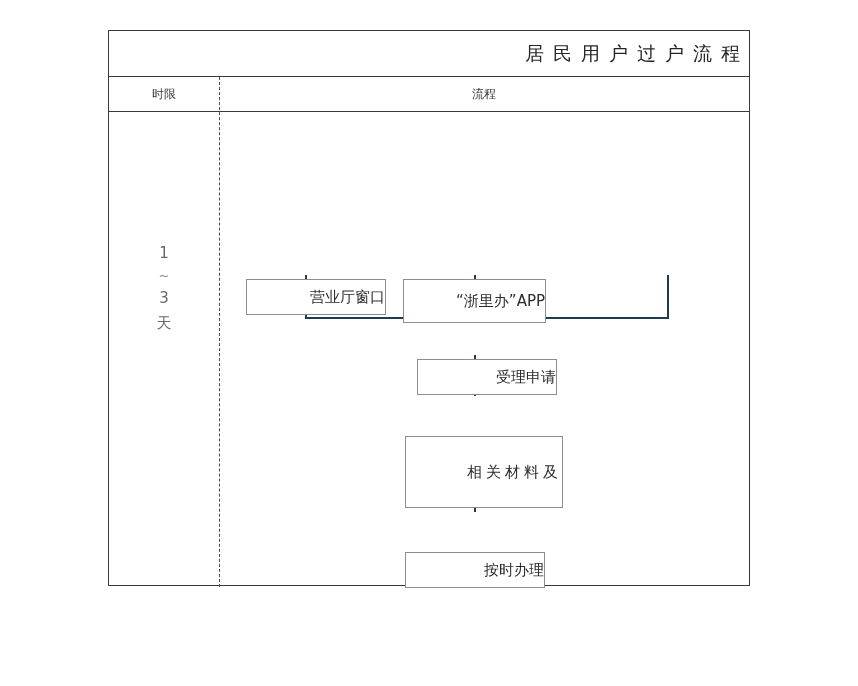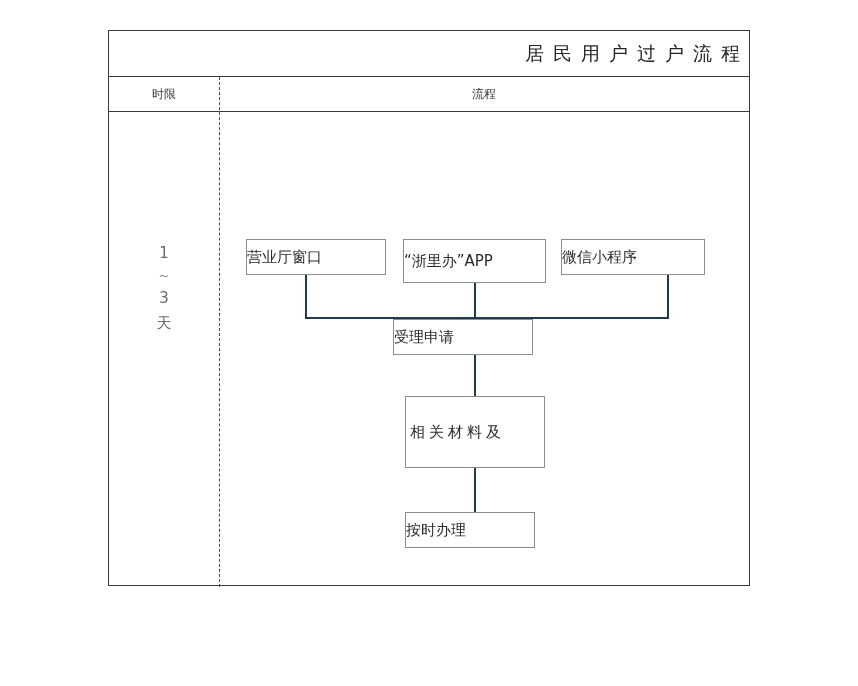--- a/index.html
+++ b/index.html
@@ -133,44 +133,45 @@
   }
 
   
   .node {
     position: absolute;
     border: 1px solid #8d8d8d;
     box-sizing: border-box;
     background: #ffffff;
     display: flex;
     flex-direction: column;
-    align-items: flex-start;
+    align-items: flex-end;
     justify-content: center;
     font-size: 15px;
     color: #2b2b2b;
     z-index: 3;
     text-align: center;
     white-space: nowrap;
+    margin-top: 40px;
   }
   .node .ln {
     display: block;
     line-height: 30px;
   }
   .node .ln-spaced {
     letter-spacing: 4px;
     text-indent: 4px;
   }
 
   
   #node-hall     { left: 137px; top: 127px; width: 140px; height: 36px; }
   #node-app      { left: 294px; top: 127px; width: 143px; height: 44px; }
   #node-wechat   { left: 452px; top: 127px; width: 144px; height: 36px; }
-  #node-accept   { left: 284px; top: 207px; width: 140px; height: 36px; }
-  #node-material { left: 296px; top: 284px; width: 140px; height: 72px; }
-  #node-ontime   { left: 296px; top: 400px; width: 130px; height: 36px; }
+  #node-accept   { left: 308px; top: 207px; width: 140px; height: 36px; }
+  #node-material { left: 296px; top: 284px; width: 158px; height: 72px; }
+  #node-ontime   { left: 296px; top: 400px; width: 140px; height: 36px; }
 
   
   .conn {
     position: absolute;
     background: #1d3c50;
     z-index: 1;
   }
   .conn-v { width: 1.6px; }
   .conn-h { height: 1.6px; }
 
@@ -217,23 +218,20 @@
     <div class="conn conn-v" id="conn-accept-in"></div>
     <div class="conn conn-v" id="conn-accept-down"></div>
     <div class="conn conn-v" id="conn-ontime-down"></div>
 
     <div class="node" id="node-hall">
       <span class="ln">营业厅窗口</span>
     </div>
     <div class="node" id="node-app">
       <span class="ln">“浙里办”APP</span>
     </div>
-    <div class="node" id="node-wechat">
-      <span class="ln">微信小程序</span>
-    </div>
 
     <div class="node" id="node-accept">
       <span class="ln">受理申请</span>
     </div>
     <div class="node" id="node-material">
       <span class="ln ln-spaced">相关材料及</span>
     </div>
     <div class="node" id="node-ontime">
       <span class="ln">按时办理</span>
     </div>

